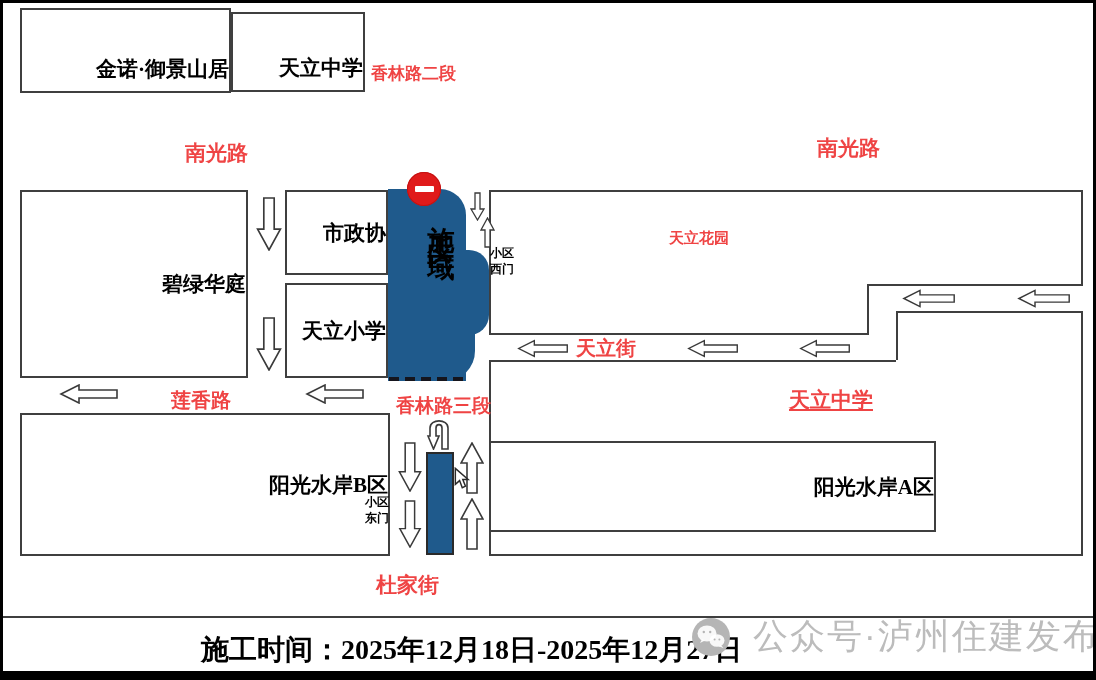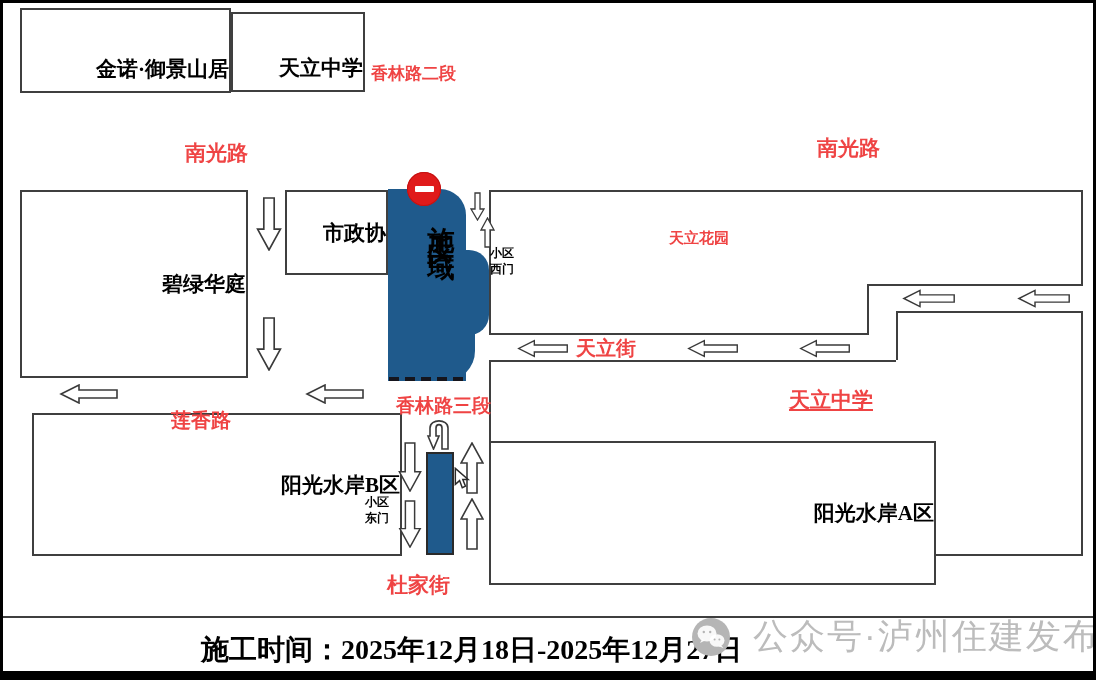--- a/index.html
+++ b/index.html
@@ -44,47 +44,50 @@
   </div>
   <div class="bx" style="left:228px;top:9px;width:134px;height:80px;align-items:flex-end;padding-bottom:8px;">
     <span class="t">天立中学</span>
   </div>
   <div class="bx" style="left:17px;top:187px;width:228px;height:188px;">
     <span class="t">碧绿华庭</span>
   </div>
   <div class="bx" style="left:282px;top:187px;width:103px;height:85px;">
     <span class="t">市政协</span>
   </div>
+  <div class="bx" style="left:282px;top:280px;width:103px;height:95px;">
+    <span class="t">天立小学</span>
+  </div>
 
   <div class="bx" style="left:486px;top:187px;width:594px;height:96px;border-bottom:none;"></div>
   <div class="bx" style="left:486px;top:281px;width:380px;height:51px;border-top:none;"></div>
   <div class="seg" style="left:866px;top:281px;width:214px;height:2px;"></div>
   <div class="lbl" style="left:666px;top:226px;font-size:15px;">天立花园</div>
 
   <div class="bx" style="left:486px;top:357px;width:407px;height:196px;border-right:none;"></div>
   <div class="bx" style="left:893px;top:308px;width:187px;height:245px;border-left:none;"></div>
   <div class="seg" style="left:893px;top:308px;width:2px;height:49px;"></div>
   <div class="lbl" style="left:786px;top:383px;font-size:21px;text-decoration:underline;">天立中学</div>
 
-  <div class="bx" style="left:486px;top:438px;width:447px;height:144px;">
+  <div class="bx" style="left:486px;top:438px;width:447px;height:91px;">
     <span class="t">阳光水岸A区</span>
   </div>
-  <div class="bx" style="left:17px;top:410px;width:370px;height:143px;margin-left:12px;">
+  <div class="bx" style="left:17px;top:410px;width:370px;height:143px;">
     <span class="t">阳光水岸B区</span>
   </div>
 
   <div style="position:absolute;left:423px;top:449px;width:28px;height:103px;background:#1F5A8C;border:2px solid #2a2a2a;box-sizing:border-box;"></div>
 
   <div class="lbl" style="left:368px;top:59px;font-size:17px;">香林路二段</div>
   <div class="lbl" style="left:182px;top:136px;font-size:21px;">南光路</div>
   <div class="lbl" style="left:814px;top:131px;font-size:21px;">南光路</div>
   <div class="lbl" style="left:573px;top:332px;font-size:20px;">天立街</div>
-  <div class="lbl" style="left:168px;top:404px;font-size:20px;">莲香路</div>
+  <div class="lbl" style="left:168px;top:384px;font-size:20px;">莲香路</div>
   <div class="lbl" style="left:393px;top:390px;font-size:19px;text-align:center;">香林路三段</div>
-  <div class="lbl" style="left:384px;top:568px;font-size:21px;text-align:right;">杜家街</div>
+  <div class="lbl" style="left:373px;top:568px;font-size:21px;text-align:right;">杜家街</div>
 
   <div class="gate" style="left:487px;top:242px;">
     <span>小区</span><br>
     <span>西门</span>
   </div>
   <div class="gate" style="left:362px;top:491px;">
     <span>小区</span><br>
     <span>东门</span>
   </div>
 

